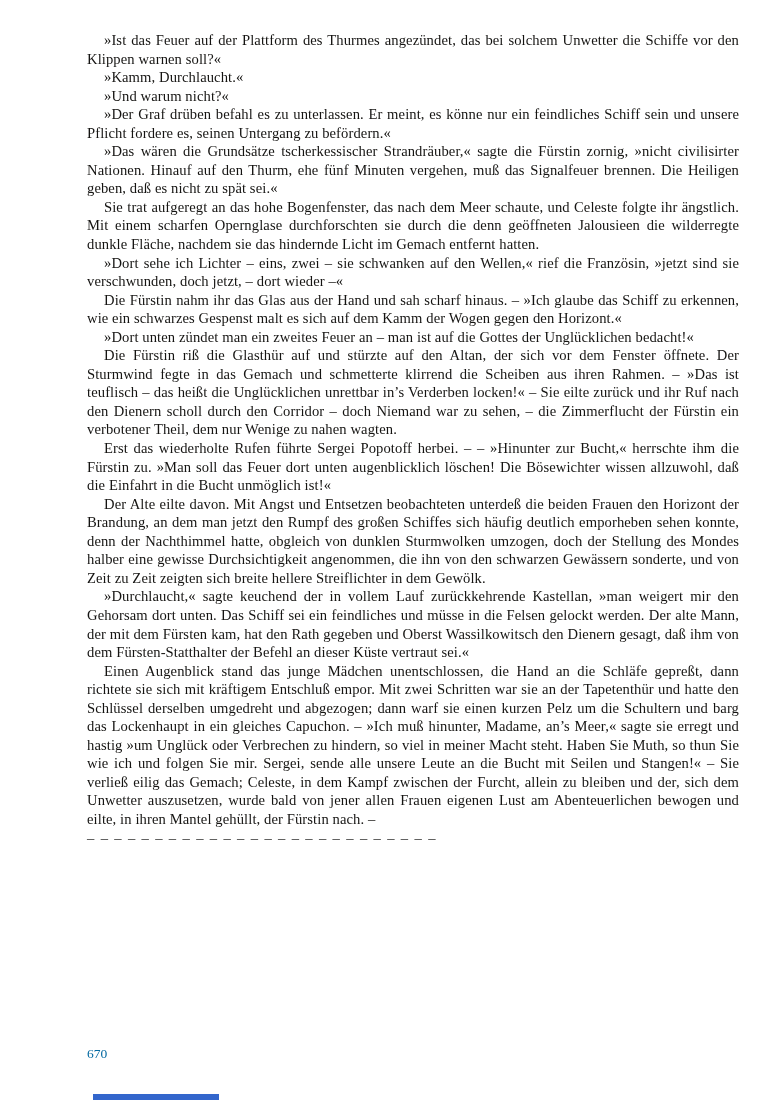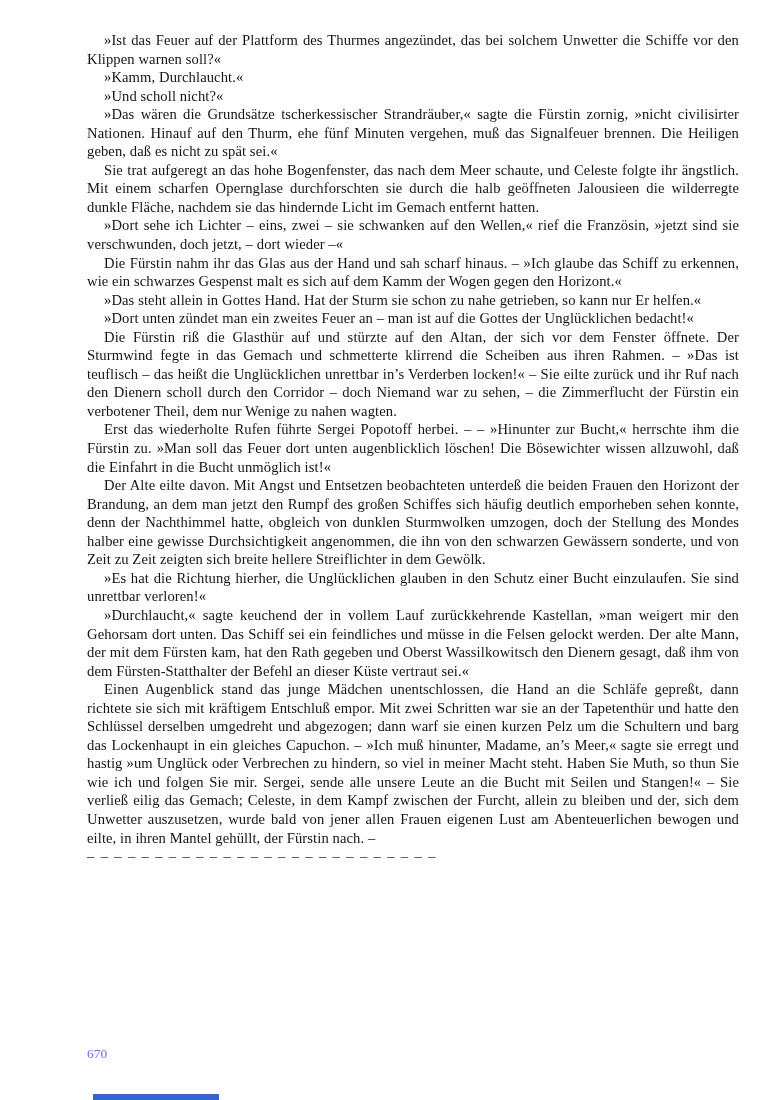--- a/index.html
+++ b/index.html
@@ -38,48 +38,47 @@
     text-align: left;
     word-spacing: 2.5px;
     white-space: nowrap;
     color: #2a2a28;
   }
   .folio {
     position: absolute;
     left: 59px;
     top: 1046px;
     font-size: 13.5px;
-    color: #8b5cf6;
+    color: #0369a1;
   }
   .progress-bar {
     position: absolute;
     left: 65px;
     bottom: 0;
     width: 126px;
     height: 6px;
   }
 </style>
 </head>
 <body>
 
 <div class="page">
   <div class="text-block">
     <p>»Ist das Feuer auf der Plattform des Thurmes angezündet, das bei solchem Unwetter die Schiffe vor den Klippen warnen soll?«</p>
     <p>»Kamm, Durchlaucht.«</p>
-    <p>»Und scholl nicht?«</p>
+    <p>»Und warum nicht?«</p>
+    <p>»Der Graf drüben befahl es zu unterlassen. Er meint, es könne nur ein feindliches Schiff sein und unsere Pflicht fordere es, seinen Untergang zu befördern.«</p>
     <p>»Das wären die Grundsätze tscherkessischer Strandräuber,« sagte die Fürstin zornig, »nicht civilisirter Nationen. Hinauf auf den Thurm, ehe fünf Minuten vergehen, muß das Signalfeuer brennen. Die Heiligen geben, daß es nicht zu spät sei.«</p>
-    <p>Sie trat aufgeregt an das hohe Bogenfenster, das nach dem Meer schaute, und Celeste folgte ihr ängstlich. Mit einem scharfen Opernglase durchforschten sie durch die halb geöffneten Jalousieen die wilderregte dunkle Fläche, nachdem sie das hindernde Licht im Gemach entfernt hatten.</p>
+    <p>Sie trat aufgeregt an das hohe Bogenfenster, das nach dem Meer schaute, und Celeste folgte ihr ängstlich. Mit einem scharfen Opernglase durchforschten sie durch die denn geöffneten Jalousieen die wilderregte dunkle Fläche, nachdem sie das hindernde Licht im Gemach entfernt hatten.</p>
     <p>»Dort sehe ich Lichter – eins, zwei – sie schwanken auf den Wellen,« rief die Französin, »jetzt sind sie verschwunden, doch jetzt, – dort wieder –«</p>
     <p>Die Fürstin nahm ihr das Glas aus der Hand und sah scharf hinaus. – »Ich glaube das Schiff zu erkennen, wie ein schwarzes Gespenst malt es sich auf dem Kamm der Wogen gegen den Horizont.«</p>
-    <p>»Das steht allein in Gottes Hand. Hat der Sturm sie schon zu nahe getrieben, so kann nur Er helfen.«</p>
     <p>»Dort unten zündet man ein zweites Feuer an – man ist auf die Gottes der Unglücklichen bedacht!«</p>
     <p>Die Fürstin riß die Glasthür auf und stürzte auf den Altan, der sich vor dem Fenster öffnete. Der Sturmwind fegte in das Gemach und schmetterte klirrend die Scheiben aus ihren Rahmen. – »Das ist teuflisch – das heißt die Unglücklichen unrettbar in’s Verderben locken!« – Sie eilte zurück und ihr Ruf nach den Dienern scholl durch den Corridor – doch Niemand war zu sehen, – die Zimmerflucht der Fürstin ein verbotener Theil, dem nur Wenige zu nahen wagten.</p>
     <p>Erst das wiederholte Rufen führte Sergei Popotoff herbei. – – »Hinunter zur Bucht,« herrschte ihm die Fürstin zu. »Man soll das Feuer dort unten augenblicklich löschen! Die Bösewichter wissen allzuwohl, daß die Einfahrt in die Bucht unmöglich ist!«</p>
     <p>Der Alte eilte davon. Mit Angst und Entsetzen beobachteten unterdeß die beiden Frauen den Horizont der Brandung, an dem man jetzt den Rumpf des großen Schiffes sich häufig deutlich emporheben sehen konnte, denn der Nachthimmel hatte, obgleich von dunklen Sturmwolken umzogen, doch der Stellung des Mondes halber eine gewisse Durchsichtigkeit angenommen, die ihn von den schwarzen Gewässern sonderte, und von Zeit zu Zeit zeigten sich breite hellere Streiflichter in dem Gewölk.</p>
-    <p>»Es hat die Richtung hierher, die Unglücklichen glauben in den Schutz einer Bucht einzulaufen. Sie sind unrettbar verloren!«</p>
     <p>»Durchlaucht,« sagte keuchend der in vollem Lauf zurückkehrende Kastellan, »man weigert mir den Gehorsam dort unten. Das Schiff sei ein feindliches und müsse in die Felsen gelockt werden. Der alte Mann, der mit dem Fürsten kam, hat den Rath gegeben und Oberst Wassilkowitsch den Dienern gesagt, daß ihm von dem Fürsten-Statthalter der Befehl an dieser Küste vertraut sei.«</p>
     <p>Einen Augenblick stand das junge Mädchen unentschlossen, die Hand an die Schläfe gepreßt, dann richtete sie sich mit kräftigem Entschluß empor. Mit zwei Schritten war sie an der Tapetenthür und hatte den Schlüssel derselben umgedreht und abgezogen; dann warf sie einen kurzen Pelz um die Schultern und barg das Lockenhaupt in ein gleiches Capuchon. – »Ich muß hinunter, Madame, an’s Meer,« sagte sie erregt und hastig »um Unglück oder Verbrechen zu hindern, so viel in meiner Macht steht. Haben Sie Muth, so thun Sie wie ich und folgen Sie mir. Sergei, sende alle unsere Leute an die Bucht mit Seilen und Stangen!« – Sie verließ eilig das Gemach; Celeste, in dem Kampf zwischen der Furcht, allein zu bleiben und der, sich dem Unwetter auszusetzen, wurde bald von jener allen Frauen eigenen Lust am Abenteuerlichen bewogen und eilte, in ihren Mantel gehüllt, der Fürstin nach. –</p>
     <p class="dashed-rule">– – – – – – – – – – – – – – – – – – – – – – – – – –</p>
   </div>
 
   <div class="folio">670</div>
 
   <div class="progress-bar" style="background-color: rgb(51, 102, 204);"></div>
 </div>
 

